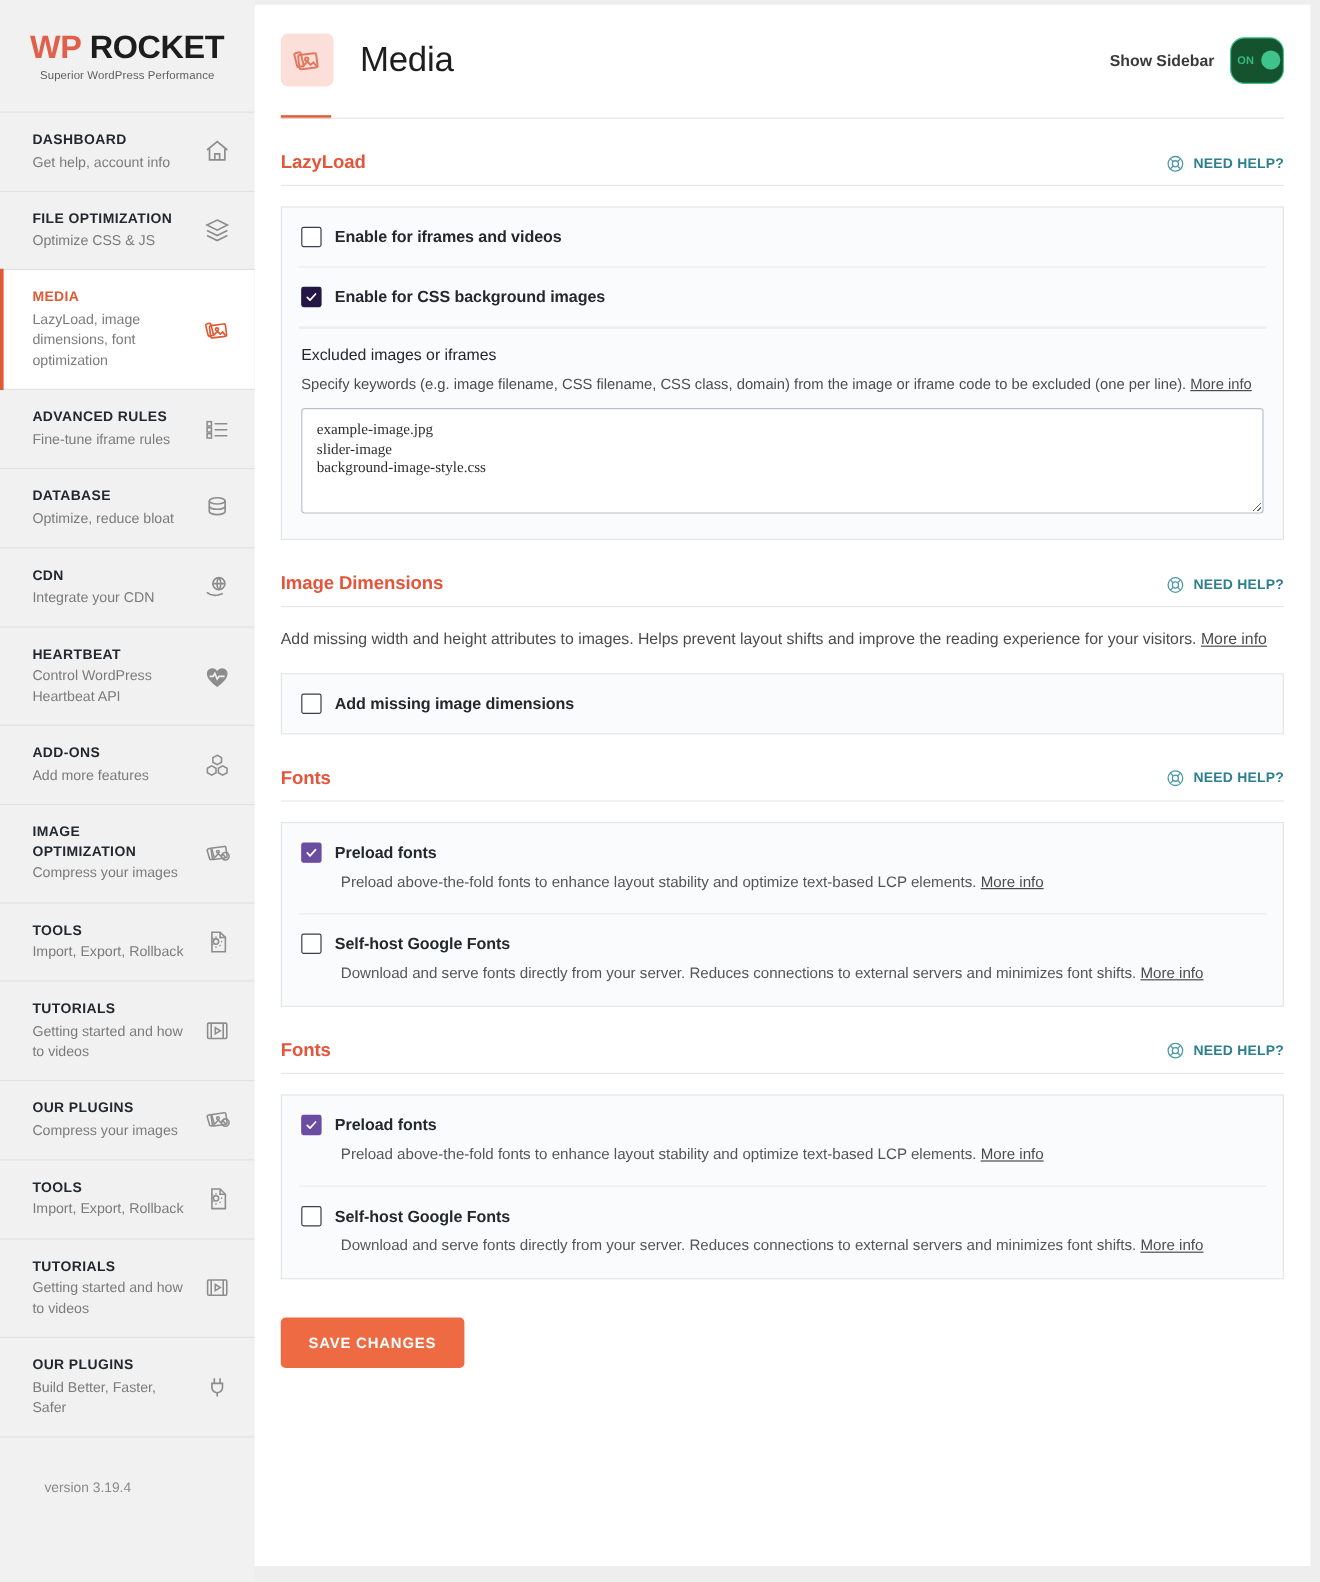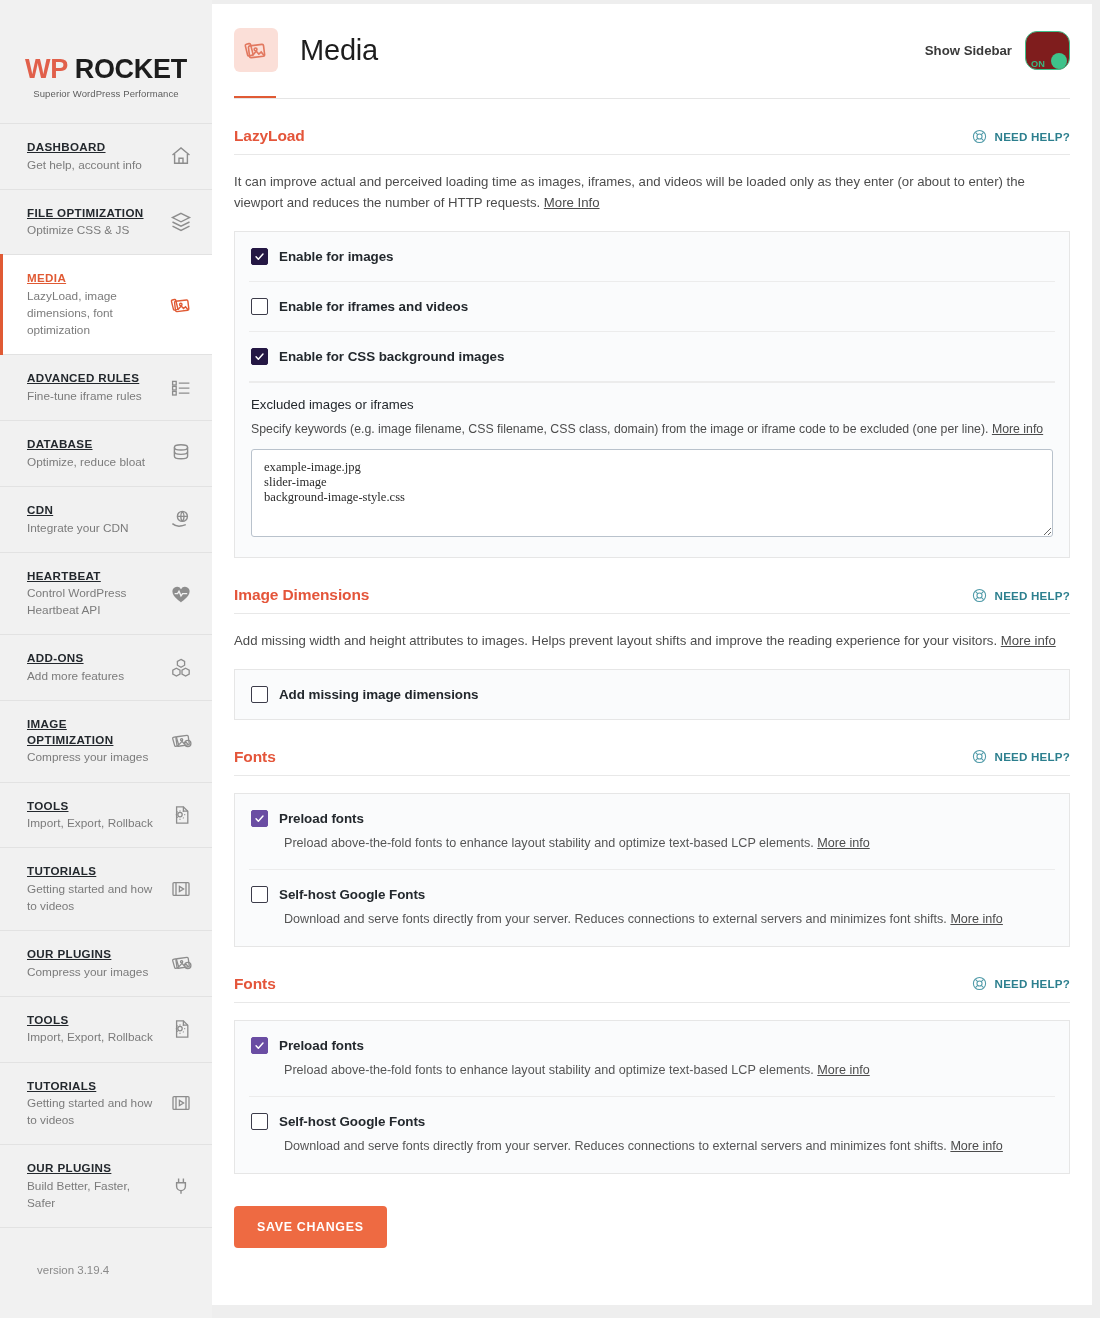--- a/index.html
+++ b/index.html
@@ -33,21 +33,20 @@
     padding: 26px 0 24px 0;
     text-align: center;
   }
   .logo-line1 {
     font-size: 27px;
     font-weight: bold;
     letter-spacing: -0.3px;
     line-height: 1;
     color: #1d1d1d;
     white-space: nowrap;
-    margin-top: 30px;
   }
   .logo-wp { color: #e1604b; }
   .logo-rocket-word { color: #1d1d1d; }
   .logo-line2 {
     font-size: 9.5px;
     color: #5d5d5d;
     margin-top: 5px;
     letter-spacing: 0.1px;
   }
   .logo-flame {
@@ -81,21 +80,20 @@
     background: #e05a34;
   }
   .nav-text { max-width: 128px; }
   .nav-title {
     font-size: 11.6px;
     font-weight: bold;
     letter-spacing: 0.35px;
     color: #23282d;
     text-transform: uppercase;
     line-height: 1.35;
-    text-decoration: underline;
   }
   .nav-item.active .nav-title { color: #e05a34; }
   .nav-desc {
     font-size: 11.8px;
     color: #7b7b7b;
     line-height: 1.45;
     margin-top: 2px;
   }
   .nav-icon {
     width: 26px; height: 26px;
@@ -151,23 +149,23 @@
   }
   .show-sidebar-label {
     font-size: 13.2px;
     font-weight: bold;
     color: #3a3a3a;
   }
   .toggle {
     width: 45px; height: 39px;
     border: 1.6px solid #3fc08a;
     border-radius: 12px;
-    background: #7f1d1d;
-    display: flex;
-    align-items: flex-end;
+    background: #14532d;
+    display: flex;
+    align-items: center;
     justify-content: space-between;
     padding: 0 2px 0 5px;
     cursor: pointer;
   }
   .toggle-text {
     font-size: 9.2px;
     font-weight: bold;
     color: #38b97f;
     letter-spacing: .2px;
   }
@@ -593,34 +591,21 @@
               <span class="need-help-icon">
                 <svg viewBox="0 0 24 24" fill="none" stroke="currentColor" stroke-width="1.5">
                   <circle cx="12" cy="12" r="8.6"></circle>
                   <circle cx="12" cy="12" r="3.6"></circle>
                   <path d="M6.2 6.2l3.3 3.3M14.5 14.5l3.3 3.3M17.8 6.2l-3.3 3.3M9.5 14.5l-3.3 3.3"></path>
                 </svg>
               </span>
               <span class="need-help-text">NEED HELP?</span>
             </div>
           </div>
-          <p class="section-desc"><span>It can improve actual and perceived loading time as images, iframes, and videos will be loaded only as they enter (or about to enter) the viewport and reduces the number of HTTP requests.</span> <span class="inline-link">More Info</span></p>
           <div class="card">
-            <div class="option-row">
-              <div class="option-main">
-                <span class="checkbox checked">
-                  <span class="tick">
-                    <svg viewBox="0 0 24 24" fill="none" stroke="currentColor" stroke-width="3.2" stroke-linecap="round" stroke-linejoin="round">
-                      <path d="M4.5 12.6l5 5.2L19.6 6.6"></path>
-                    </svg>
-                  </span>
-                </span>
-                <span class="option-label">Enable for images</span>
-              </div>
-            </div>
             <div class="option-row">
               <div class="option-main">
                 <span class="checkbox"></span>
                 <span class="option-label">Enable for iframes and videos</span>
               </div>
             </div>
             <div class="option-row">
               <div class="option-main">
                 <span class="checkbox checked">
                   <span class="tick">

